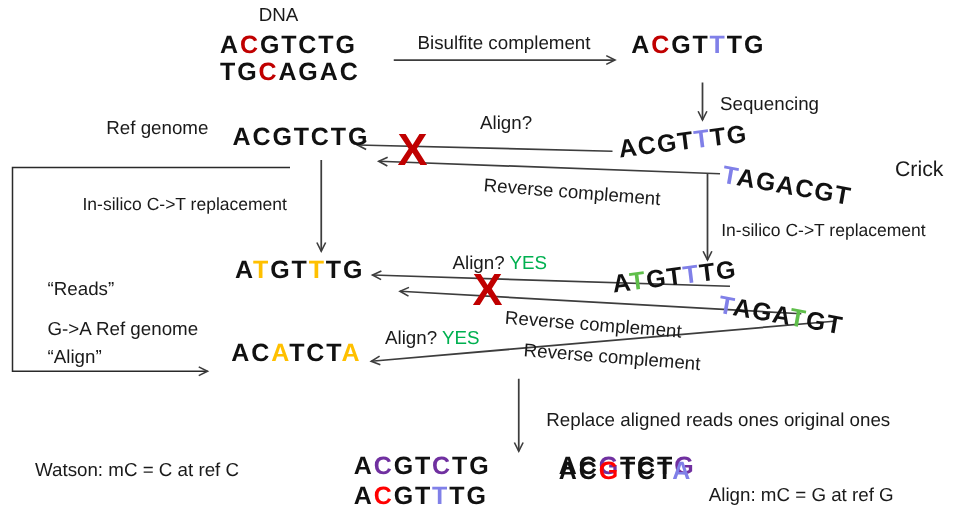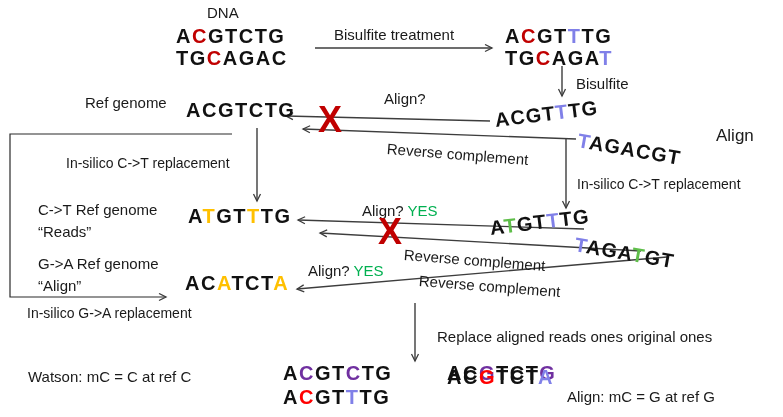--- a/index.html
+++ b/index.html
@@ -36,58 +36,55 @@
     <line x1="566" y1="139" x2="566" y2="208" stroke="#3d3d3d" stroke-width="1.4" marker-end="url(#ah)"></line>
     <line x1="584" y1="229" x2="298" y2="220" stroke="#3d3d3d" stroke-width="1.4" marker-end="url(#ah)"></line>
     <line x1="641" y1="251" x2="320" y2="233" stroke="#3d3d3d" stroke-width="1.4" marker-end="url(#ah)"></line>
     <line x1="667" y1="257" x2="297" y2="289" stroke="#3d3d3d" stroke-width="1.4" marker-end="url(#ah)"></line>
     <line x1="415" y1="303" x2="415" y2="361" stroke="#3d3d3d" stroke-width="1.4" marker-end="url(#ah)"></line>
   </svg>
 
   <div class="abs lbl" style="left:207px;top:4px;">DNA</div>
   <div class="abs seq" style="left:176px;top:25px;"><span style="color: rgb(17, 17, 17);">A</span><span style="color: rgb(192, 0, 0);">C</span><span style="color: rgb(17, 17, 17);">G</span><span style="color: rgb(17, 17, 17);">T</span><span style="color: rgb(17, 17, 17);">C</span><span style="color: rgb(17, 17, 17);">T</span><span style="color: rgb(17, 17, 17);">G</span></div>
   <div class="abs seq" style="left:176px;top:47px;"><span style="color: rgb(17, 17, 17);">T</span><span style="color: rgb(17, 17, 17);">G</span><span style="color: rgb(192, 0, 0);">C</span><span style="color: rgb(17, 17, 17);">A</span><span style="color: rgb(17, 17, 17);">G</span><span style="color: rgb(17, 17, 17);">A</span><span style="color: rgb(17, 17, 17);">C</span></div>
-  <div class="abs lbl" style="left:334px;top:26px;">Bisulfite treatment</div>
+  <div class="abs lbl" style="left:334px;top:26px;">Bisulfite complement</div>
   <div class="abs seq" style="left:505px;top:25px;"><span style="color: rgb(17, 17, 17);">A</span><span style="color: rgb(192, 0, 0);">C</span><span style="color: rgb(17, 17, 17);">G</span><span style="color: rgb(17, 17, 17);">T</span><span style="color: rgb(128, 128, 232);">T</span><span style="color: rgb(17, 17, 17);">T</span><span style="color: rgb(17, 17, 17);">G</span></div>
-  <div class="abs seq" style="left:505px;top:47px;"><span style="color: rgb(17, 17, 17);">T</span><span style="color: rgb(17, 17, 17);">G</span><span style="color: rgb(192, 0, 0);">C</span><span style="color: rgb(17, 17, 17);">A</span><span style="color: rgb(17, 17, 17);">G</span><span style="color: rgb(17, 17, 17);">A</span><span style="color: rgb(128, 128, 232);">T</span></div>
-  <div class="abs lbl" style="left:576px;top:75px;">Bisulfite</div>
+  <div class="abs lbl" style="left:576px;top:75px;">Sequencing</div>
 
   <div class="abs lbl" style="left:85px;top:94px;">Ref genome</div>
   <div class="abs seq" style="left:186px;top:99px;"><span style="color: rgb(17, 17, 17);">A</span><span style="color: rgb(17, 17, 17);">C</span><span style="color: rgb(17, 17, 17);">G</span><span style="color: rgb(17, 17, 17);">T</span><span style="color: rgb(17, 17, 17);">C</span><span style="color: rgb(17, 17, 17);">T</span><span style="color: rgb(17, 17, 17);">G</span></div>
   <div class="abs lbl" style="left:384px;top:90px;">Align?</div>
   <div class="abs xmark" style="left: 318px; top: 103px; color: rgb(192, 0, 0);">X</div>
   <div class="abs read" style="left:495px;top:109px;transform:rotate(-7deg);"><span style="color: rgb(17, 17, 17);">A</span><span style="color: rgb(17, 17, 17);">C</span><span style="color: rgb(17, 17, 17);">G</span><span style="color: rgb(17, 17, 17);">T</span><span style="color: rgb(128, 128, 232);">T</span><span style="color: rgb(17, 17, 17);">T</span><span style="color: rgb(17, 17, 17);">G</span></div>
   <div class="abs read" style="left:578px;top:129px;transform:rotate(10deg);"><span style="color: rgb(128, 128, 232);">T</span><span style="color: rgb(17, 17, 17);">A</span><span style="color: rgb(17, 17, 17);">G</span><span style="color: rgb(17, 17, 17);">A</span><span style="color: rgb(17, 17, 17);">C</span><span style="color: rgb(17, 17, 17);">G</span><span style="color: rgb(17, 17, 17);">T</span></div>
   <div class="abs lbl tilt" style="left:387px;top:140px;">Reverse complement</div>
-  <div class="abs lbl" style="left:716px;top:126px;font-size:17px;">Align</div>
+  <div class="abs lbl" style="left:716px;top:126px;font-size:17px;">Crick</div>
 
   <div class="abs lbl-sm" style="left:66px;top:155px;">In-silico C-&gt;T replacement</div>
   <div class="abs lbl-sm" style="left:577px;top:176px;">In-silico C-&gt;T replacement</div>
 
-  <div class="abs lbl" style="left:38px;top:201px;">C-&gt;T Ref genome</div>
   <div class="abs lbl" style="left:38px;top:223px;">“Reads”</div>
   <div class="abs seq" style="left:188px;top:205px;"><span style="color: rgb(17, 17, 17);">A</span><span style="color: rgb(255, 192, 0);">T</span><span style="color: rgb(17, 17, 17);">G</span><span style="color: rgb(17, 17, 17);">T</span><span style="color: rgb(255, 192, 0);">T</span><span style="color: rgb(17, 17, 17);">T</span><span style="color: rgb(17, 17, 17);">G</span></div>
   <div class="abs lbl" style="left:362px;top:202px;">
     <span>Align?</span>
     <span style="color: rgb(0, 176, 80);">YES</span>
   </div>
   <div class="abs xmark" style="left: 378px; top: 215px; color: rgb(192, 0, 0);">X</div>
   <div class="abs read" style="left:490px;top:217px;transform:rotate(-7deg);"><span style="color: rgb(17, 17, 17);">A</span><span style="color: rgb(95, 190, 74);">T</span><span style="color: rgb(17, 17, 17);">G</span><span style="color: rgb(17, 17, 17);">T</span><span style="color: rgb(128, 128, 232);">T</span><span style="color: rgb(17, 17, 17);">T</span><span style="color: rgb(17, 17, 17);">G</span></div>
   <div class="abs read" style="left:575px;top:233px;transform:rotate(10deg);"><span style="color: rgb(128, 128, 232);">T</span><span style="color: rgb(17, 17, 17);">A</span><span style="color: rgb(17, 17, 17);">G</span><span style="color: rgb(17, 17, 17);">A</span><span style="color: rgb(95, 190, 74);">T</span><span style="color: rgb(17, 17, 17);">G</span><span style="color: rgb(17, 17, 17);">T</span></div>
   <div class="abs lbl tilt" style="left:404px;top:246px;">Reverse complement</div>
 
   <div class="abs lbl" style="left:38px;top:255px;">G-&gt;A Ref genome</div>
   <div class="abs lbl" style="left:38px;top:277px;">“Align”</div>
   <div class="abs seq" style="left:185px;top:272px;"><span style="color: rgb(17, 17, 17);">A</span><span style="color: rgb(17, 17, 17);">C</span><span style="color: rgb(255, 192, 0);">A</span><span style="color: rgb(17, 17, 17);">T</span><span style="color: rgb(17, 17, 17);">C</span><span style="color: rgb(17, 17, 17);">T</span><span style="color: rgb(255, 192, 0);">A</span></div>
   <div class="abs lbl" style="left:308px;top:262px;">
     <span>Align?</span>
     <span style="color: rgb(0, 176, 80);">YES</span>
   </div>
   <div class="abs lbl tilt" style="left:419px;top:272px;">Reverse complement</div>
-  <div class="abs lbl-sm" style="left:27px;top:305px;">In-silico G-&gt;A replacement</div>
 
   <div class="abs lbl" style="left:437px;top:328px;">Replace aligned reads ones original ones</div>
   <div class="abs lbl" style="left:28px;top:368px;">Watson: mC = C at ref C</div>
   <div class="abs seq" style="left:283px;top:362px;"><span style="color: rgb(17, 17, 17);">A</span><span style="color: rgb(112, 48, 160);">C</span><span style="color: rgb(17, 17, 17);">G</span><span style="color: rgb(17, 17, 17);">T</span><span style="color: rgb(112, 48, 160);">C</span><span style="color: rgb(17, 17, 17);">T</span><span style="color: rgb(17, 17, 17);">G</span></div>
   <div class="abs seq" style="left:283px;top:386px;"><span style="color: rgb(17, 17, 17);">A</span><span style="color: rgb(255, 0, 0);">C</span><span style="color: rgb(17, 17, 17);">G</span><span style="color: rgb(17, 17, 17);">T</span><span style="color: rgb(128, 128, 232);">T</span><span style="color: rgb(17, 17, 17);">T</span><span style="color: rgb(17, 17, 17);">G</span></div>
   <div class="abs seq" style="left:447px;top:362px;"><span style="color: rgb(17, 17, 17);">A</span><span style="color: rgb(17, 17, 17);">C</span><span style="color: rgb(112, 48, 160);">G</span><span style="color: rgb(17, 17, 17);">T</span><span style="color: rgb(17, 17, 17);">C</span><span style="color: rgb(17, 17, 17);">T</span><span style="color: rgb(112, 48, 160);">G</span></div>
   <div class="abs seq" style="left:447px;top:366px;"><span style="color: rgb(17, 17, 17);">A</span><span style="color: rgb(17, 17, 17);">C</span><span style="color: rgb(255, 0, 0);">G</span><span style="color: rgb(17, 17, 17);">T</span><span style="color: rgb(17, 17, 17);">C</span><span style="color: rgb(17, 17, 17);">T</span><span style="color: rgb(128, 128, 232);">A</span></div>
   <div class="abs lbl" style="left:567px;top:388px;">Align: mC = G at ref G</div>
 
 </div>

